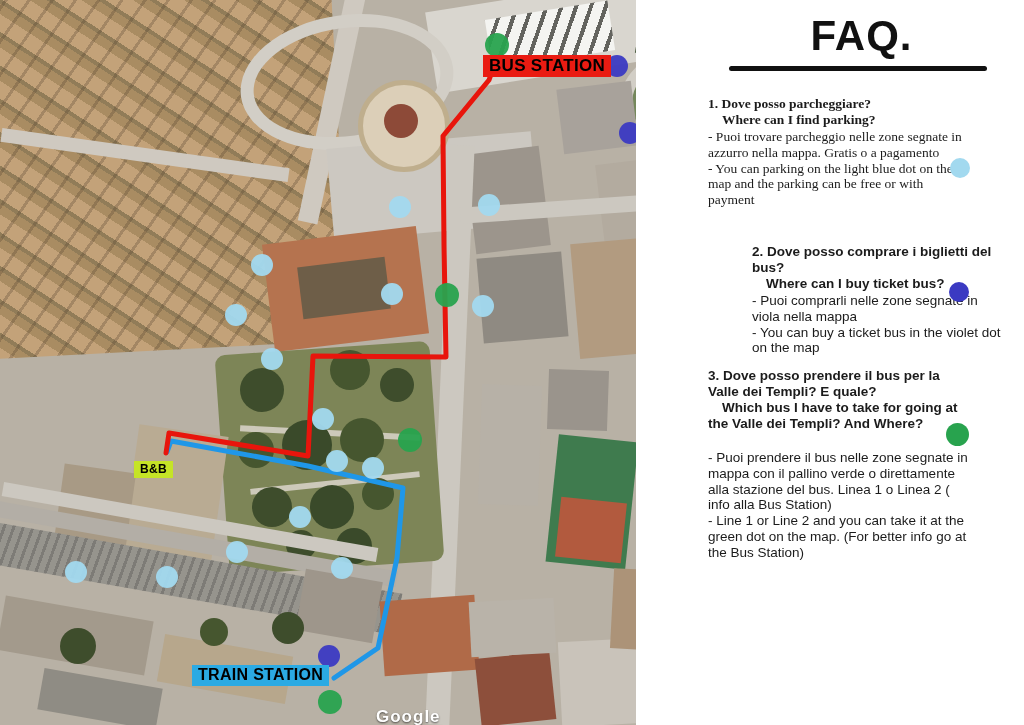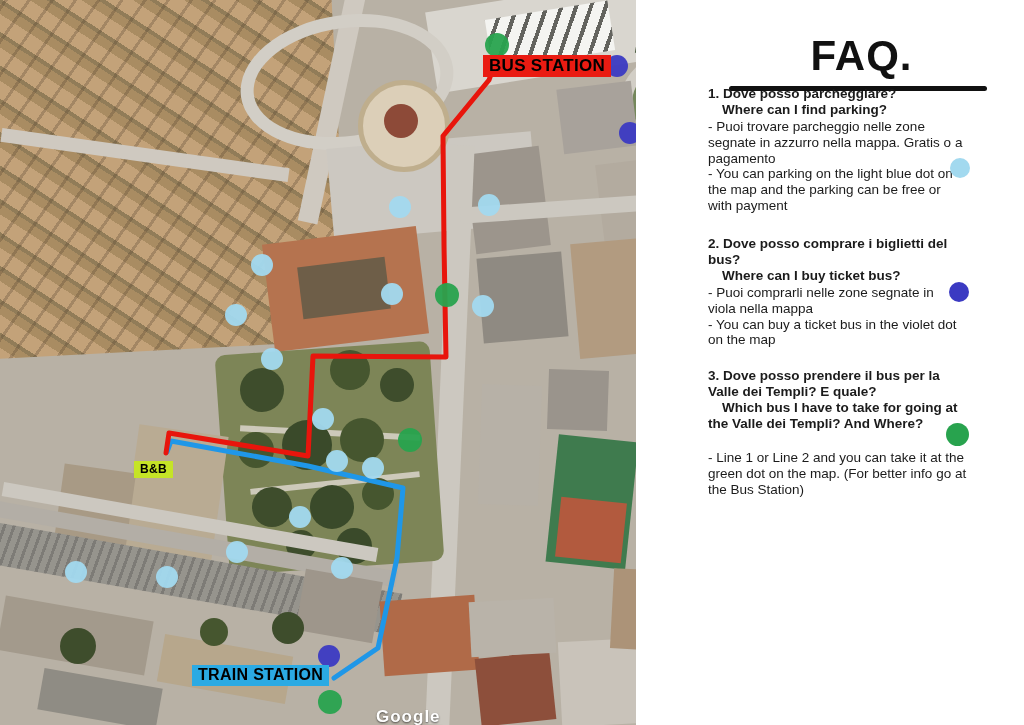--- a/index.html
+++ b/index.html
@@ -25,26 +25,26 @@
   .map-label{position:absolute;font-weight:bold;color:#000;white-space:nowrap;
              padding:2px 6px;line-height:1.05;letter-spacing:.3px;}
   .label-bus{left:483px;top:55px;font-size:17px;}
   .label-bnb{left:134px;top:461px;font-size:12px;}
   .label-train{left:192px;top:665px;font-size:16px;}
   .watermark{position:absolute;left:376px;top:707px;color:#fff;font-size:17px;
              font-weight:bold;text-shadow:0 1px 2px rgba(0,0,0,.6);letter-spacing:1px;}
 
   
   .faq-panel{position:absolute;left:692px;top:0;width:332px;height:725px;background:#fff;}
-  .faq-title{margin-top:32px;text-align:center;font-size:42px;font-weight:bold;
+  .faq-title{margin-top:12px;text-align:center;font-size:42px;font-weight:bold;
              letter-spacing:1px;color:#111;padding-left:7px;}
   .faq-rule{width:258px;height:5px;background:#111;border-radius:3px;margin:6px auto 0 auto;}
   .faq-section{position:absolute;left:16px;width:256px;font-size:13.5px;color:#1b1b1b;}
-  .sec-1{top:86px;}
-  .sec-2{top:236px;}
+  .sec-1{top:96px;font-family:Liberation Serif, serif;}
+  .sec-2{top:244px;margin-left:44px;}
   .sec-3{top:368px;width:264px;}
   .q-it{font-weight:bold;line-height:16px;}
   .q-en{font-weight:bold;line-height:16px;text-indent:14px;}
   .answer{line-height:15.8px;margin-top:1px;}
   .sec-3 .answer{margin-top:18px;}
   .legend-dot{position:absolute;border-radius:50%;}
   .legend-parking{left:258px;top:158px;width:20px;height:20px;}
   .legend-ticket{left:257px;top:282px;width:20px;height:20px;}
   .legend-bus{left:254px;top:423px;width:23px;height:23px;}
 </style>
@@ -168,20 +168,21 @@
       <div class="answer">
         <div>- Puoi comprarli nelle zone segnate in viola nella mappa</div>
         <div>- You can buy a ticket bus in the violet dot on the map</div>
       </div>
     </div>
 
     <div class="faq-section sec-3">
       <div class="q-it">3. Dove posso prendere il bus per la Valle dei Templi? E quale?</div>
       <div class="q-en">Which bus I have to take for going at the Valle dei Templi? And Where?</div>
       <div class="answer">
+        <div>- Puoi prendere il bus nelle zone segnate in mappa con il pallino verde o direttamente alla stazione del bus. Linea 1 o Linea 2 ( info alla Bus Station)</div>
         <div>- Line 1 or Line 2 and you can take it at the green dot on the map. (For better info go at the Bus Station)</div>
       </div>
     </div>
 
     <div class="legend-dot legend-parking" style="background: rgb(162, 217, 239);"></div>
     <div class="legend-dot legend-ticket" style="background: rgb(59, 58, 194);"></div>
     <div class="legend-dot legend-bus" style="background: rgb(40, 163, 78);"></div>
   </div>
 
 </div>

